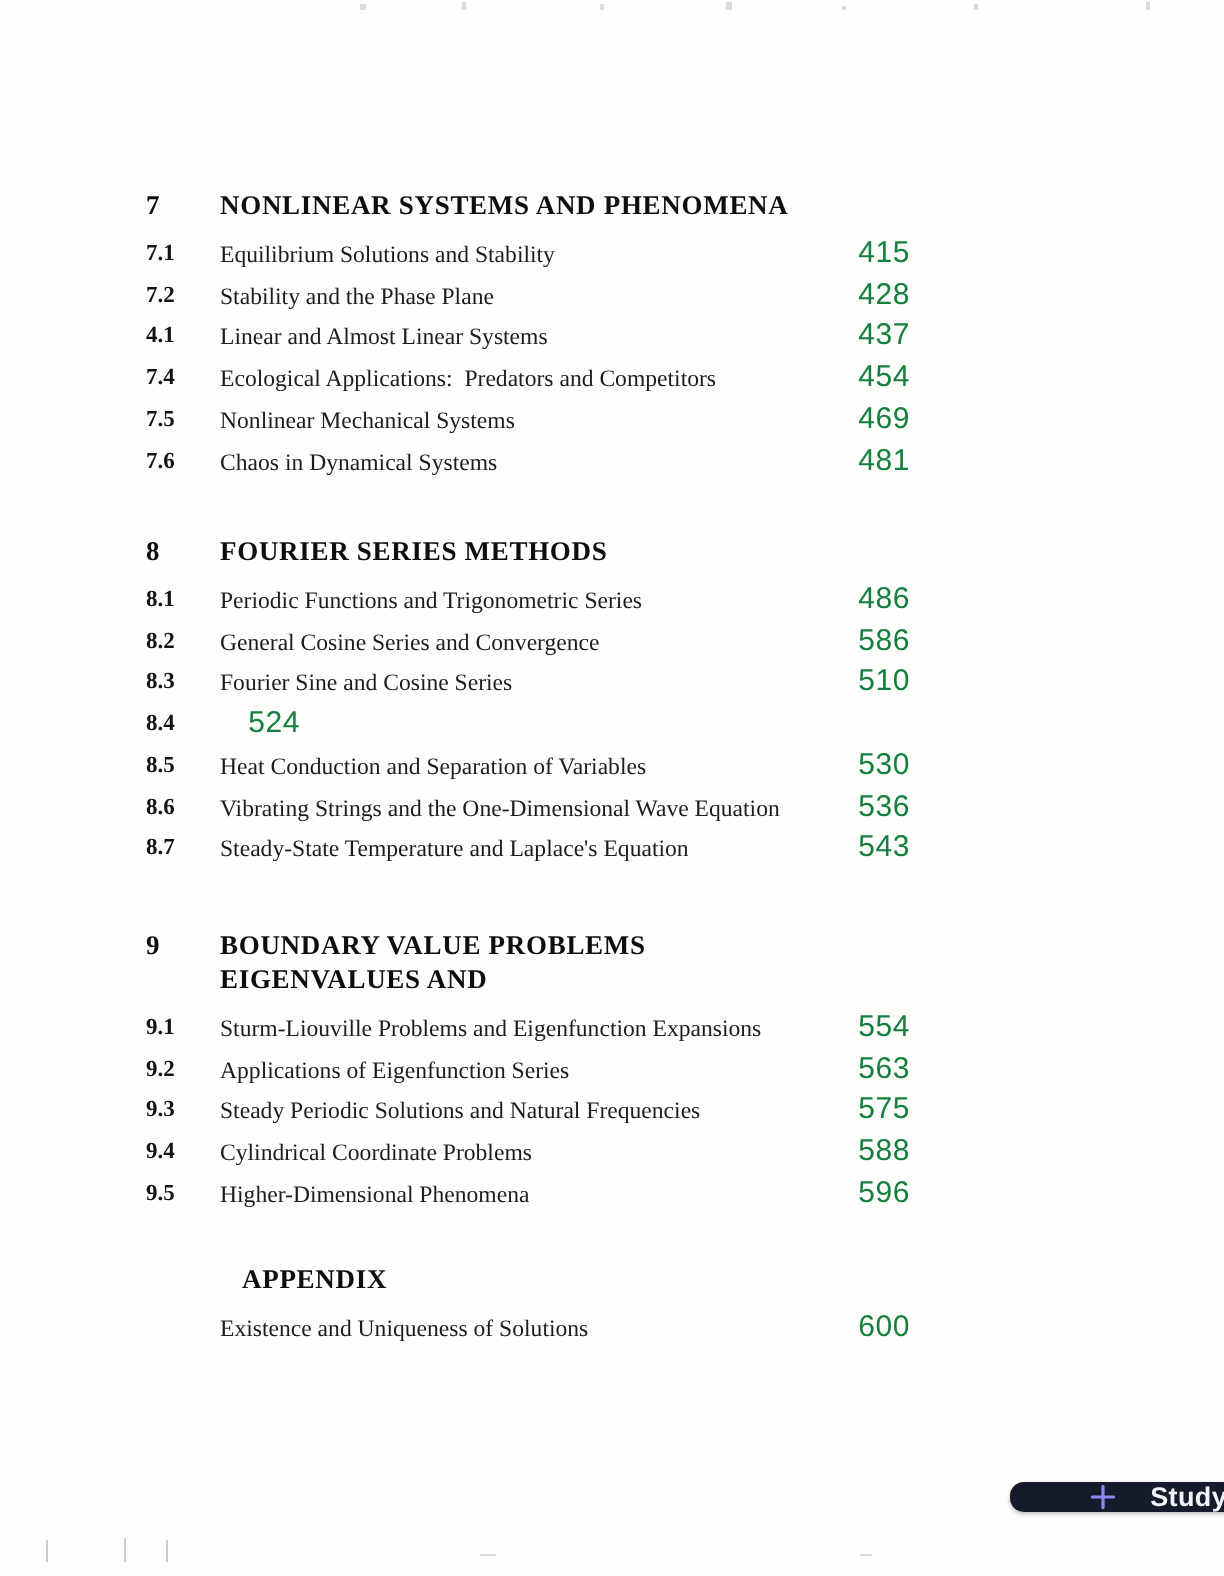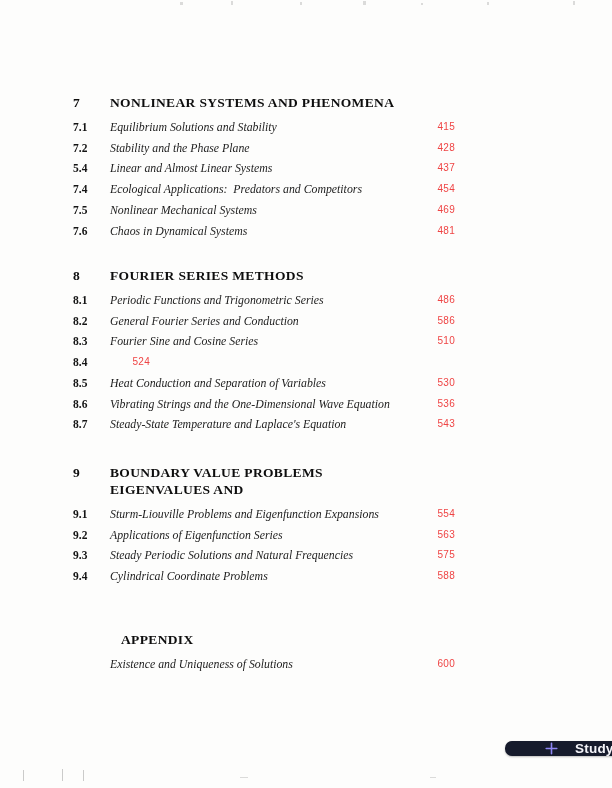--- a/index.html
+++ b/index.html
@@ -30,25 +30,25 @@
   .chap-num { width:37px; flex:0 0 37px; }
   .chap-title { flex:1; }
   .apx-title {
     font-weight:bold; font-size:13.5px; line-height:17px;
     letter-spacing:0.35px; color:#0e0e0e; margin-bottom:6px;margin-left:48px;
   }
 
   .row { display:flex; align-items:center; }
   .row span { line-height:20.7px; }
   .row .num { width:37px; flex:0 0 37px; font-weight:bold; font-size:11.5px; color:#141414; }
-  .row .title { flex:1; font-size:11.8px; white-space:nowrap; color:#1c1c1c;font-style:italic; }
+  .row .title { flex:1; font-size:11.8px; white-space:nowrap; color:#1c1c1c; }
   .row .pg {
     flex:0 0 40px; text-align:right;
     font-family:"Liberation Sans", sans-serif;
-    font-size:10px; color:#ef4444; letter-spacing:0.3px;
+    font-size:15px; color:#15803d; letter-spacing:0.3px;
   }
 
   .badge {
     position:absolute; left:505px; top:741px;
     width:87px; height:15px;
     background:#161b2c;
     border-radius:7px;
     display:flex; align-items:center; justify-content:space-between; gap:5px;
     font-family:"Liberation Sans", sans-serif;
     cursor:pointer;
@@ -83,21 +83,21 @@
       <span class="num">7.1</span>
       <span class="title">Equilibrium Solutions and Stability</span>
       <span class="pg">415</span>
     </div>
     <div class="row">
       <span class="num">7.2</span>
       <span class="title">Stability and the Phase Plane</span>
       <span class="pg">428</span>
     </div>
     <div class="row">
-      <span class="num">5.4</span>
+      <span class="num">4.1</span>
       <span class="title">Linear and Almost Linear Systems</span>
       <span class="pg">437</span>
     </div>
     <div class="row">
       <span class="num">7.4</span>
       <span class="title">Ecological Applications:&nbsp; Predators and Competitors</span>
       <span class="pg">454</span>
     </div>
     <div class="row">
       <span class="num">7.5</span>
@@ -116,21 +116,21 @@
       <span class="chap-num">8</span>
       <span class="chap-title">FOURIER SERIES METHODS</span>
     </div>
     <div class="row">
       <span class="num">8.1</span>
       <span class="title">Periodic Functions and Trigonometric Series</span>
       <span class="pg">486</span>
     </div>
     <div class="row">
       <span class="num">8.2</span>
-      <span class="title">General Fourier Series and Conduction</span>
+      <span class="title">General Cosine Series and Convergence</span>
       <span class="pg">586</span>
     </div>
     <div class="row">
       <span class="num">8.3</span>
       <span class="title">Fourier Sine and Cosine Series</span>
       <span class="pg">510</span>
     </div>
     <div class="row">
       <span class="num">8.4</span>
       <span class="pg">524</span>
@@ -173,20 +173,25 @@
     <div class="row">
       <span class="num">9.3</span>
       <span class="title">Steady Periodic Solutions and Natural Frequencies</span>
       <span class="pg">575</span>
     </div>
     <div class="row">
       <span class="num">9.4</span>
       <span class="title">Cylindrical Coordinate Problems</span>
       <span class="pg">588</span>
     </div>
+    <div class="row">
+      <span class="num">9.5</span>
+      <span class="title">Higher-Dimensional Phenomena</span>
+      <span class="pg">596</span>
+    </div>
   </div>
 
   <div class="section secapx">
     <div class="apx-title">APPENDIX</div>
     <div class="row">
       <span class="num"></span>
       <span class="title">Existence and Uniqueness of Solutions</span>
       <span class="pg">600</span>
     </div>
   </div>

